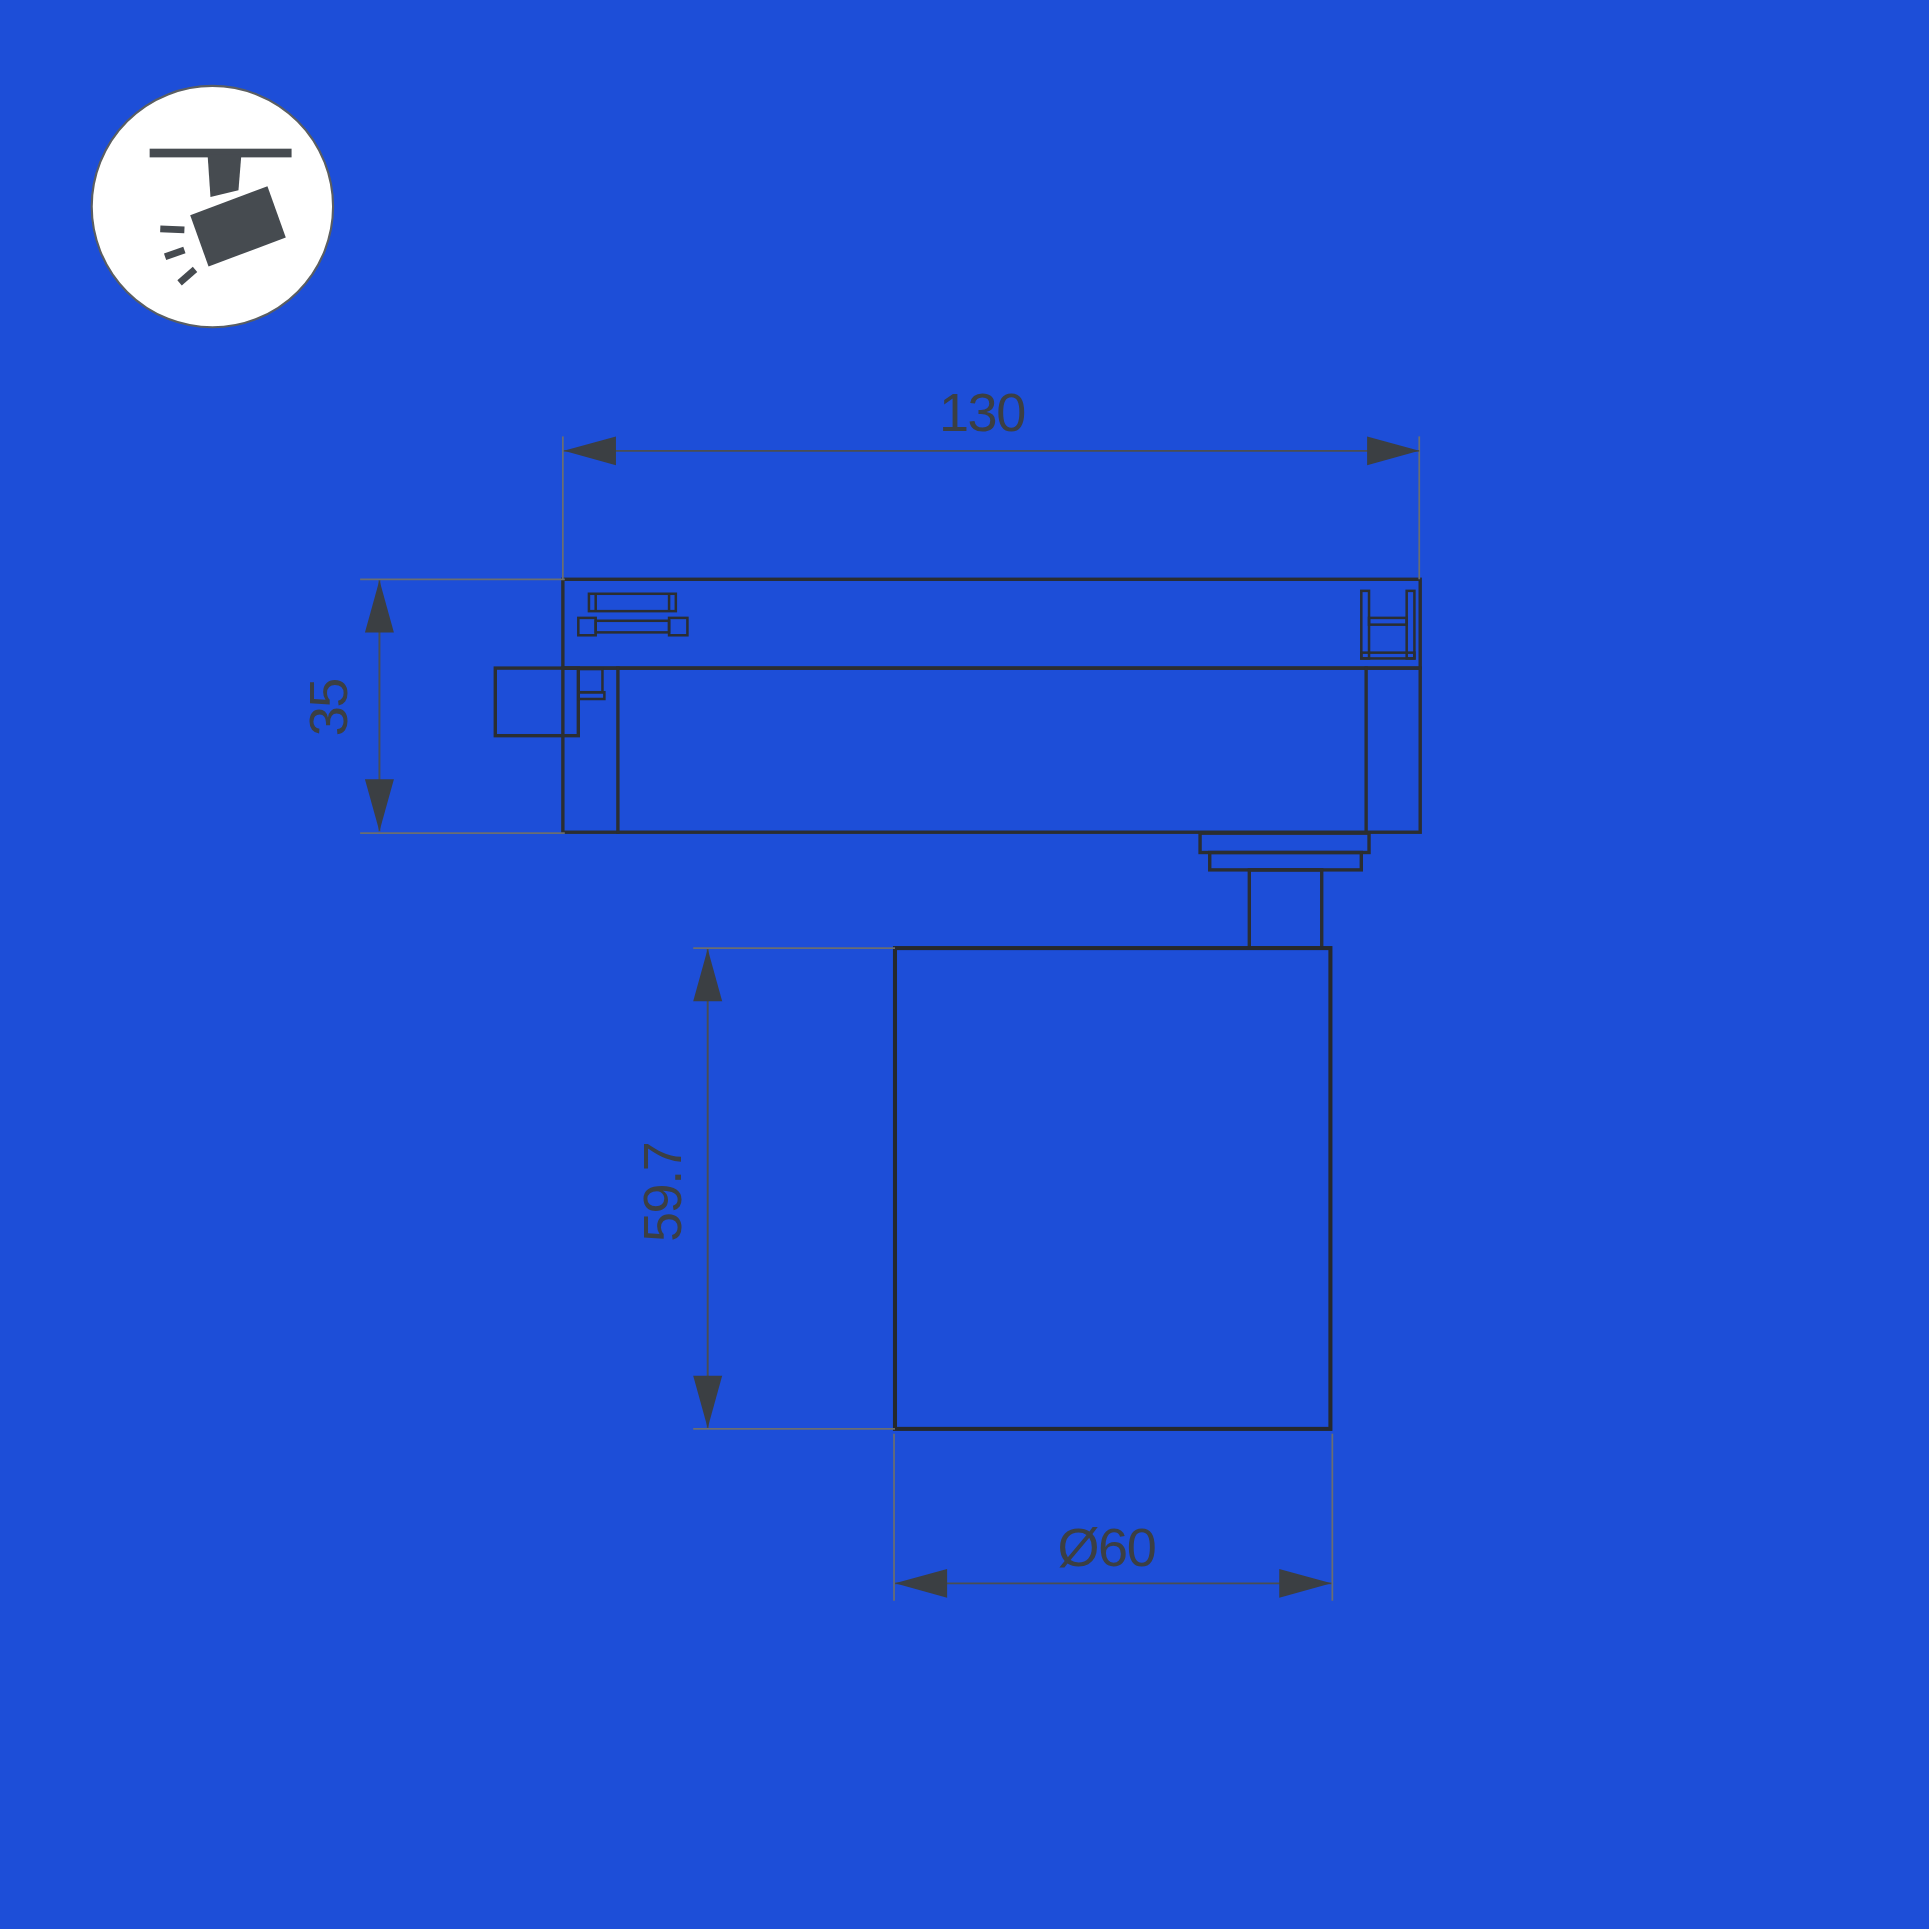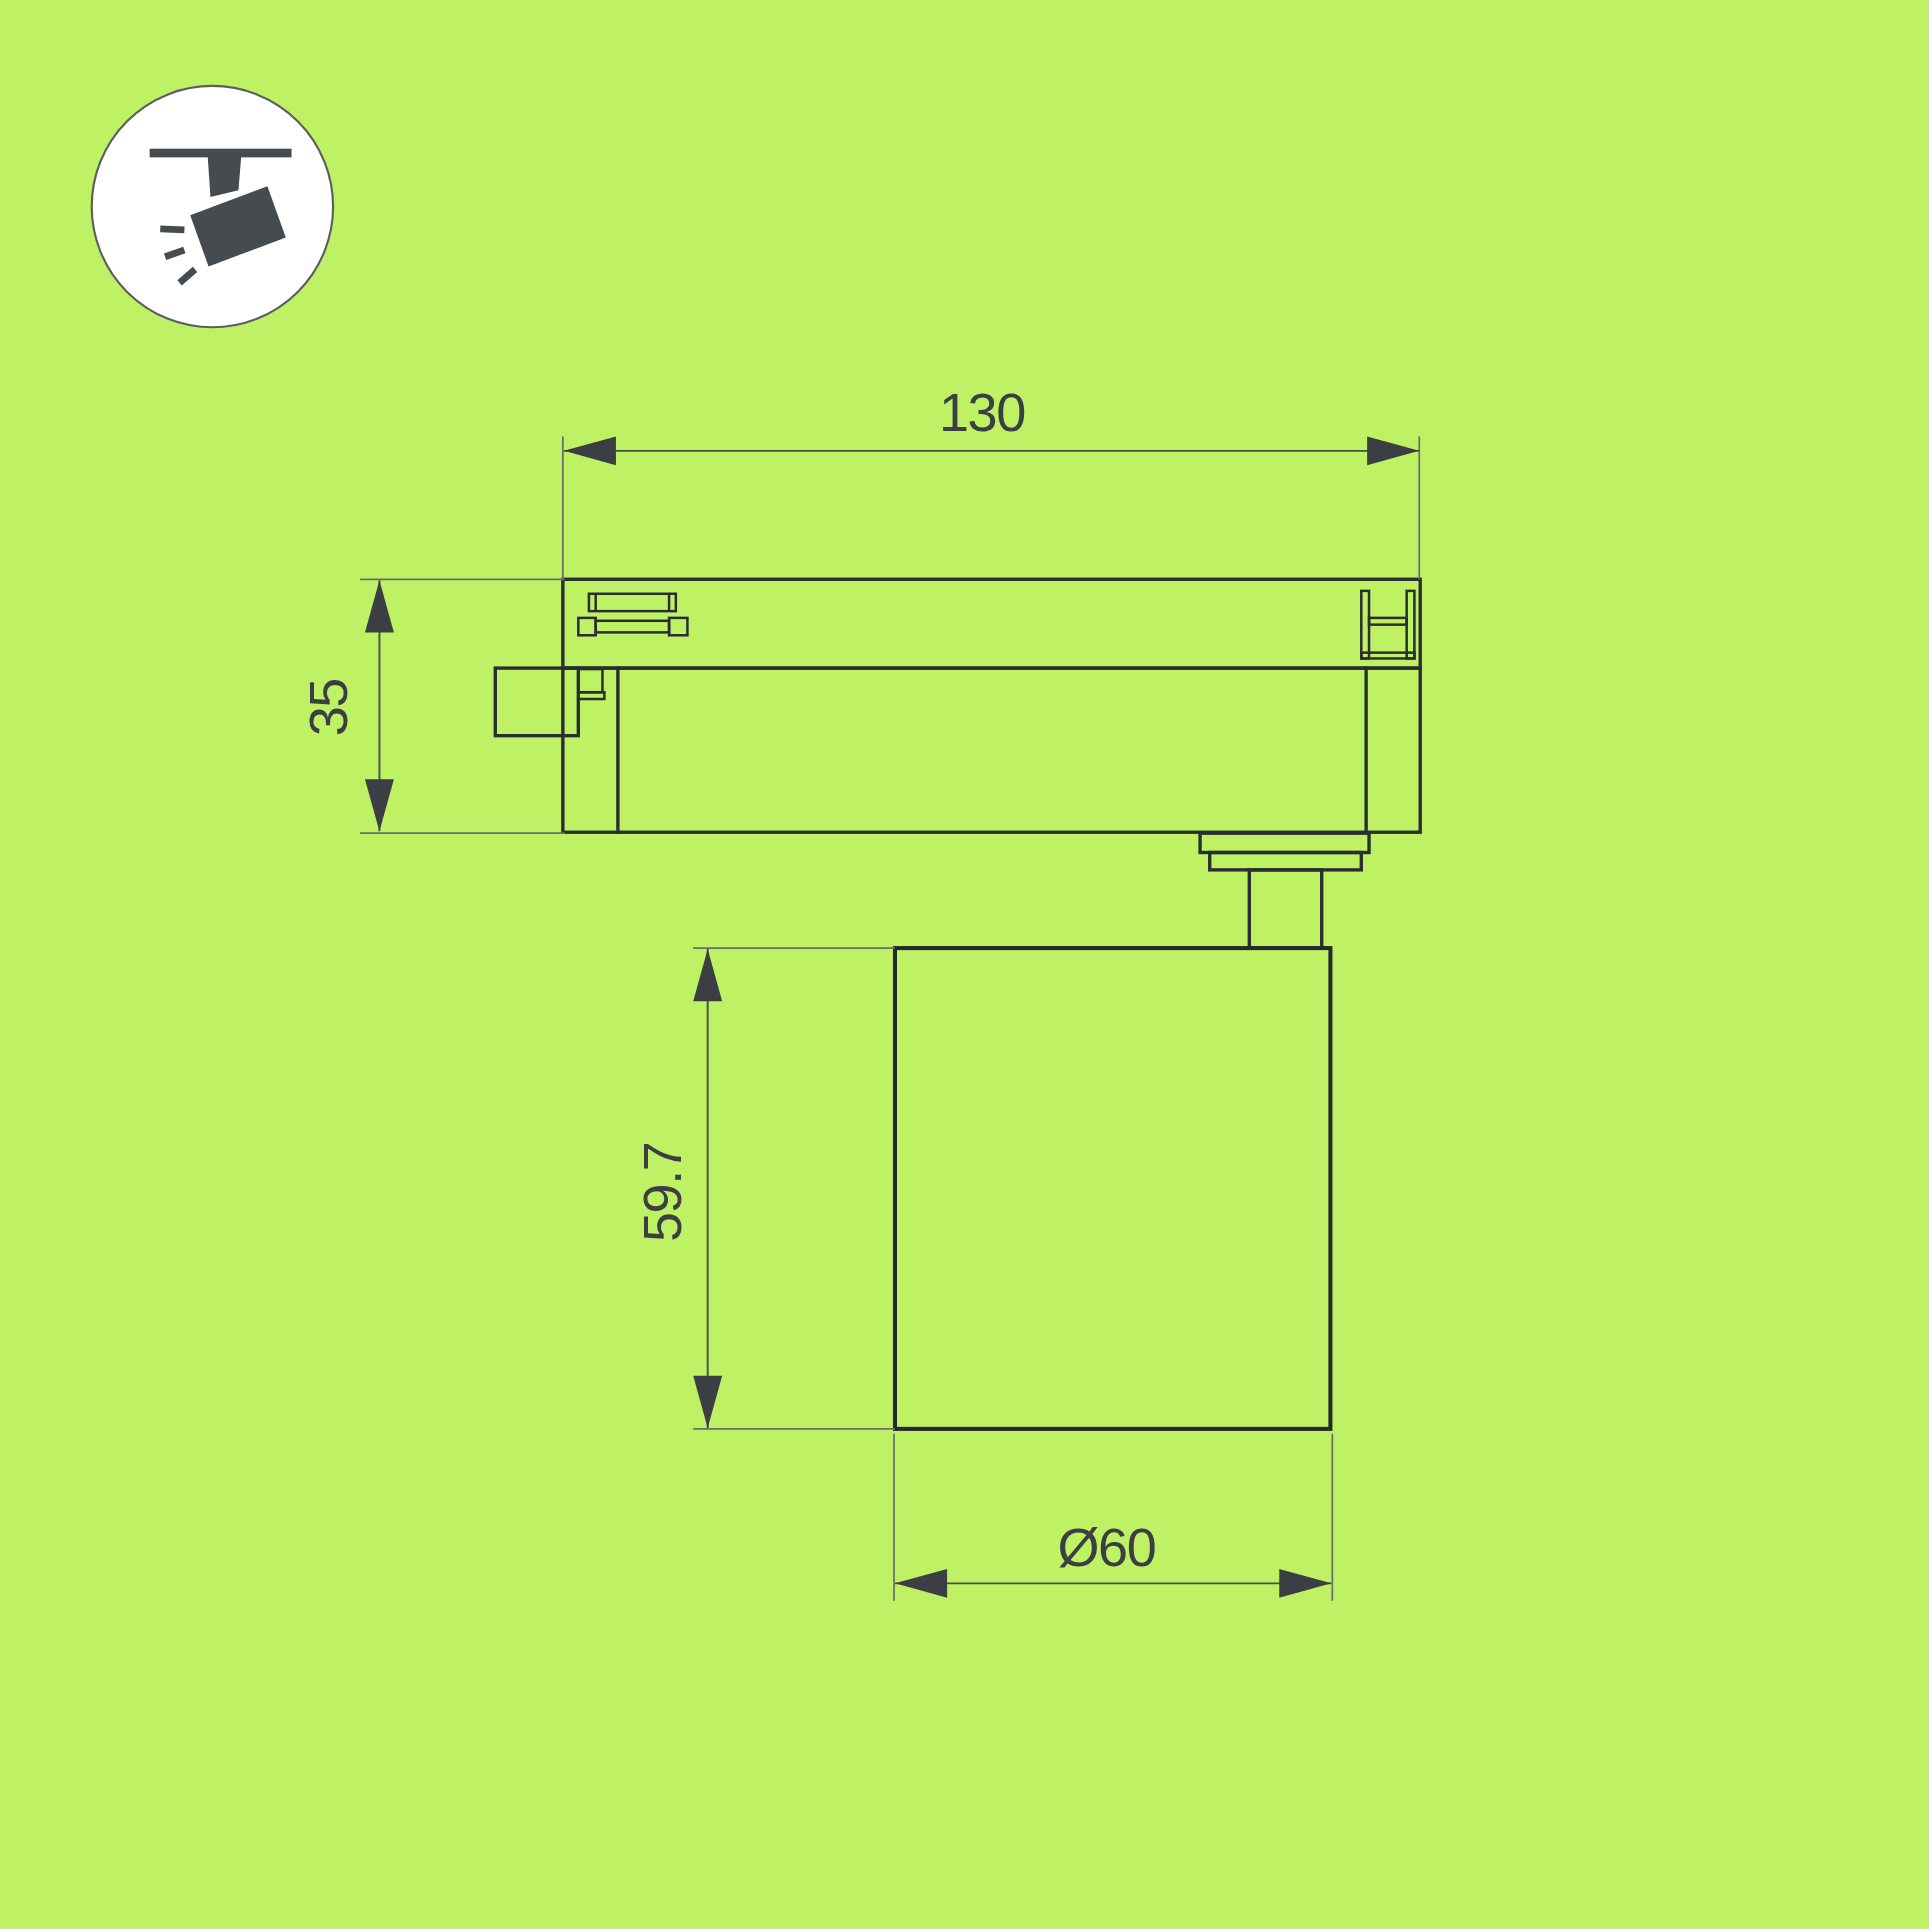--- a/index.html
+++ b/index.html
@@ -1,19 +1,19 @@
 <!DOCTYPE html>
 <html><head>
 <meta charset="utf-8">
 <style>
   html,body{margin:0;padding:0;background:#ffffff;}
   .canvas{
     position:relative;
     width:1929px;height:1929px;
-    background:#bef264;
+    background:#1d4ed8;
     font-family:"Liberation Sans", sans-serif;
     overflow:hidden;
   }
   svg{display:block;width:1929px;height:1929px;}
 
   
   .outline{stroke:#2b2e31;stroke-width:3.5;fill:none;stroke-linecap:square;}
   .outline-thick{stroke:#26292c;stroke-width:4.2;fill:none;}
   .detail{stroke:#2b2e31;stroke-width:2.6;fill:none;}
 

